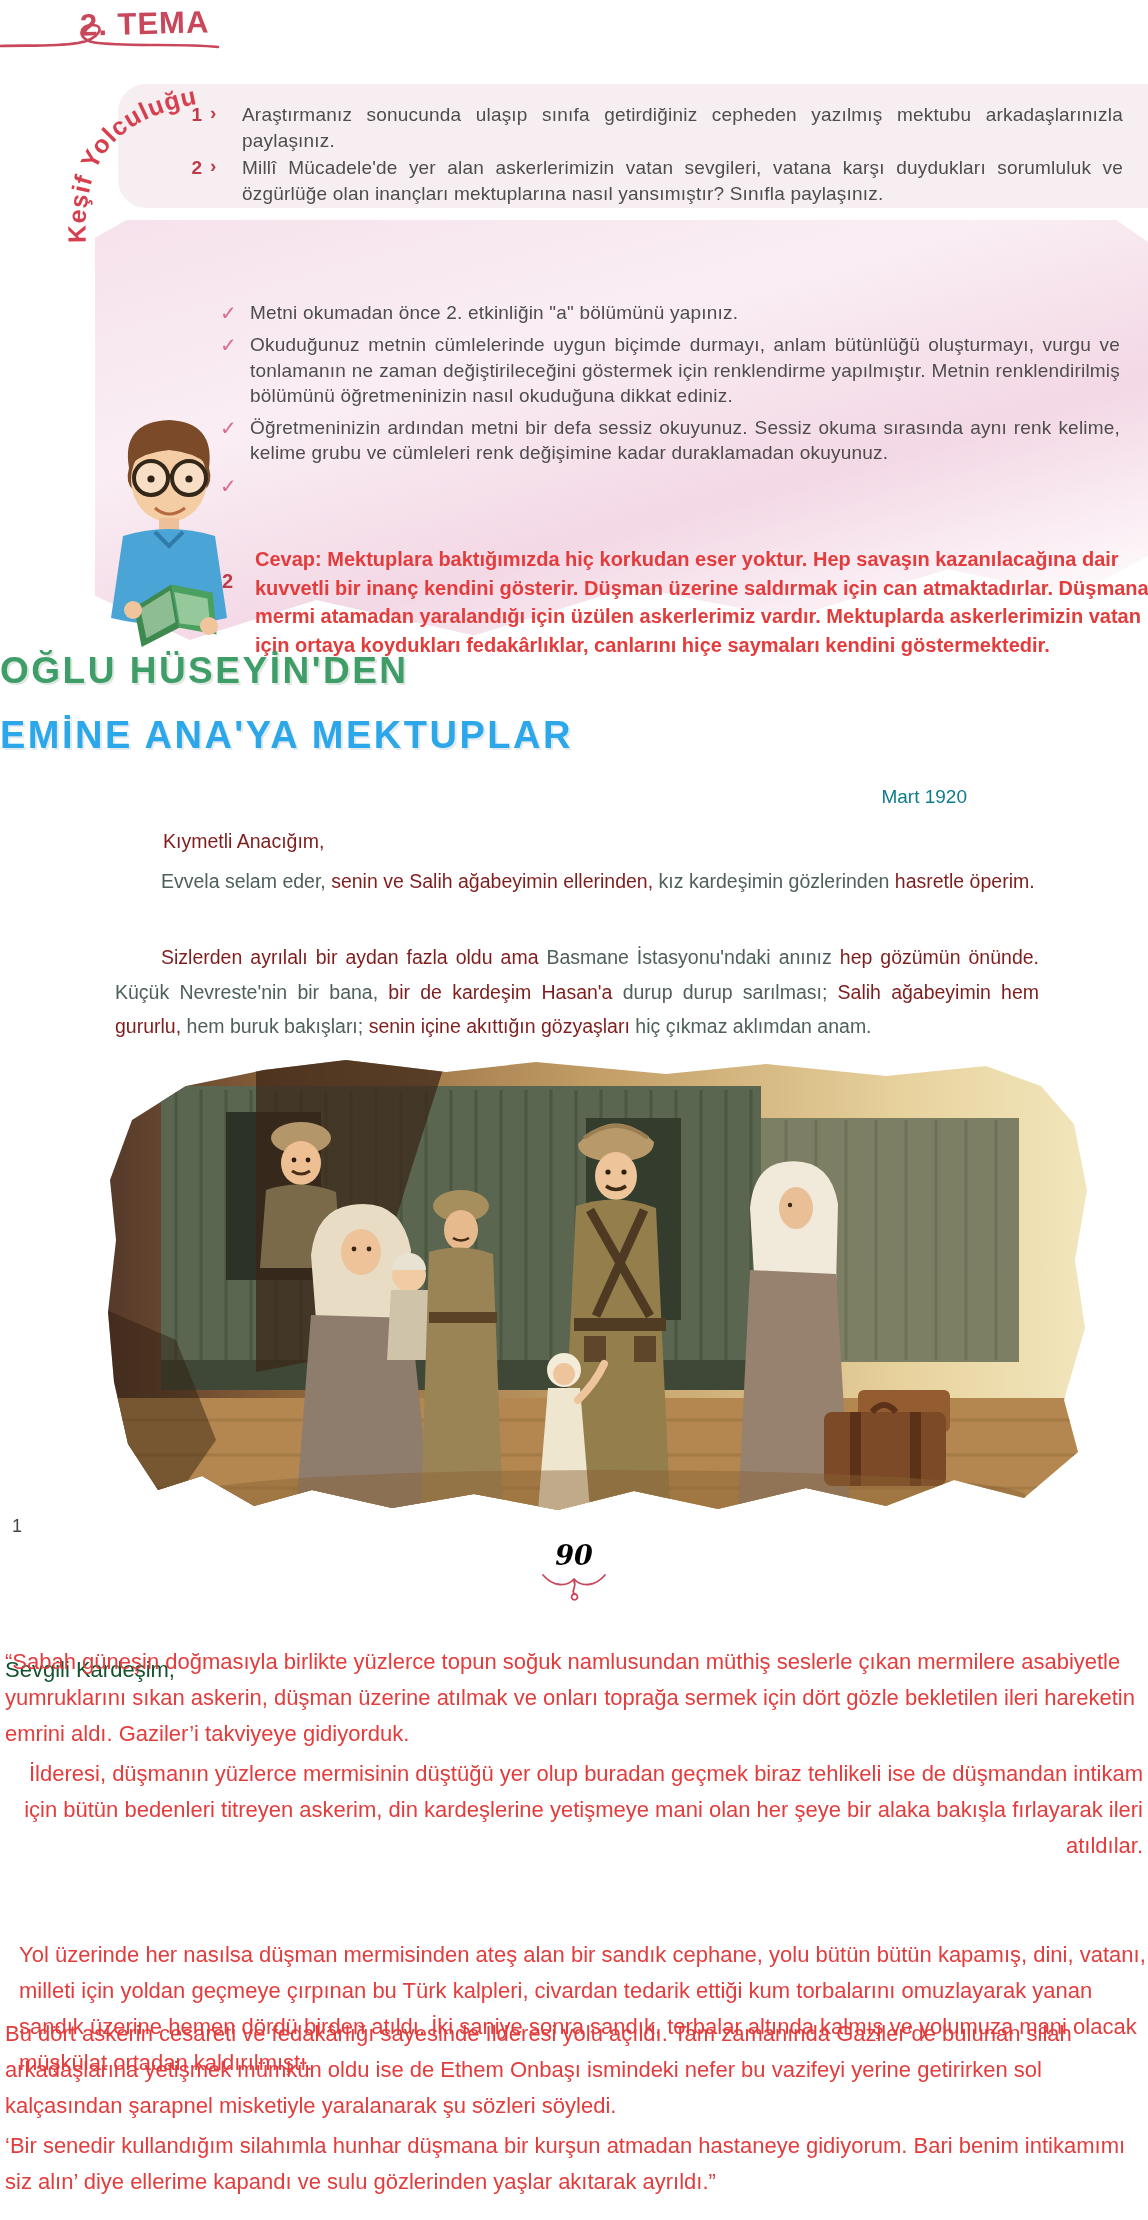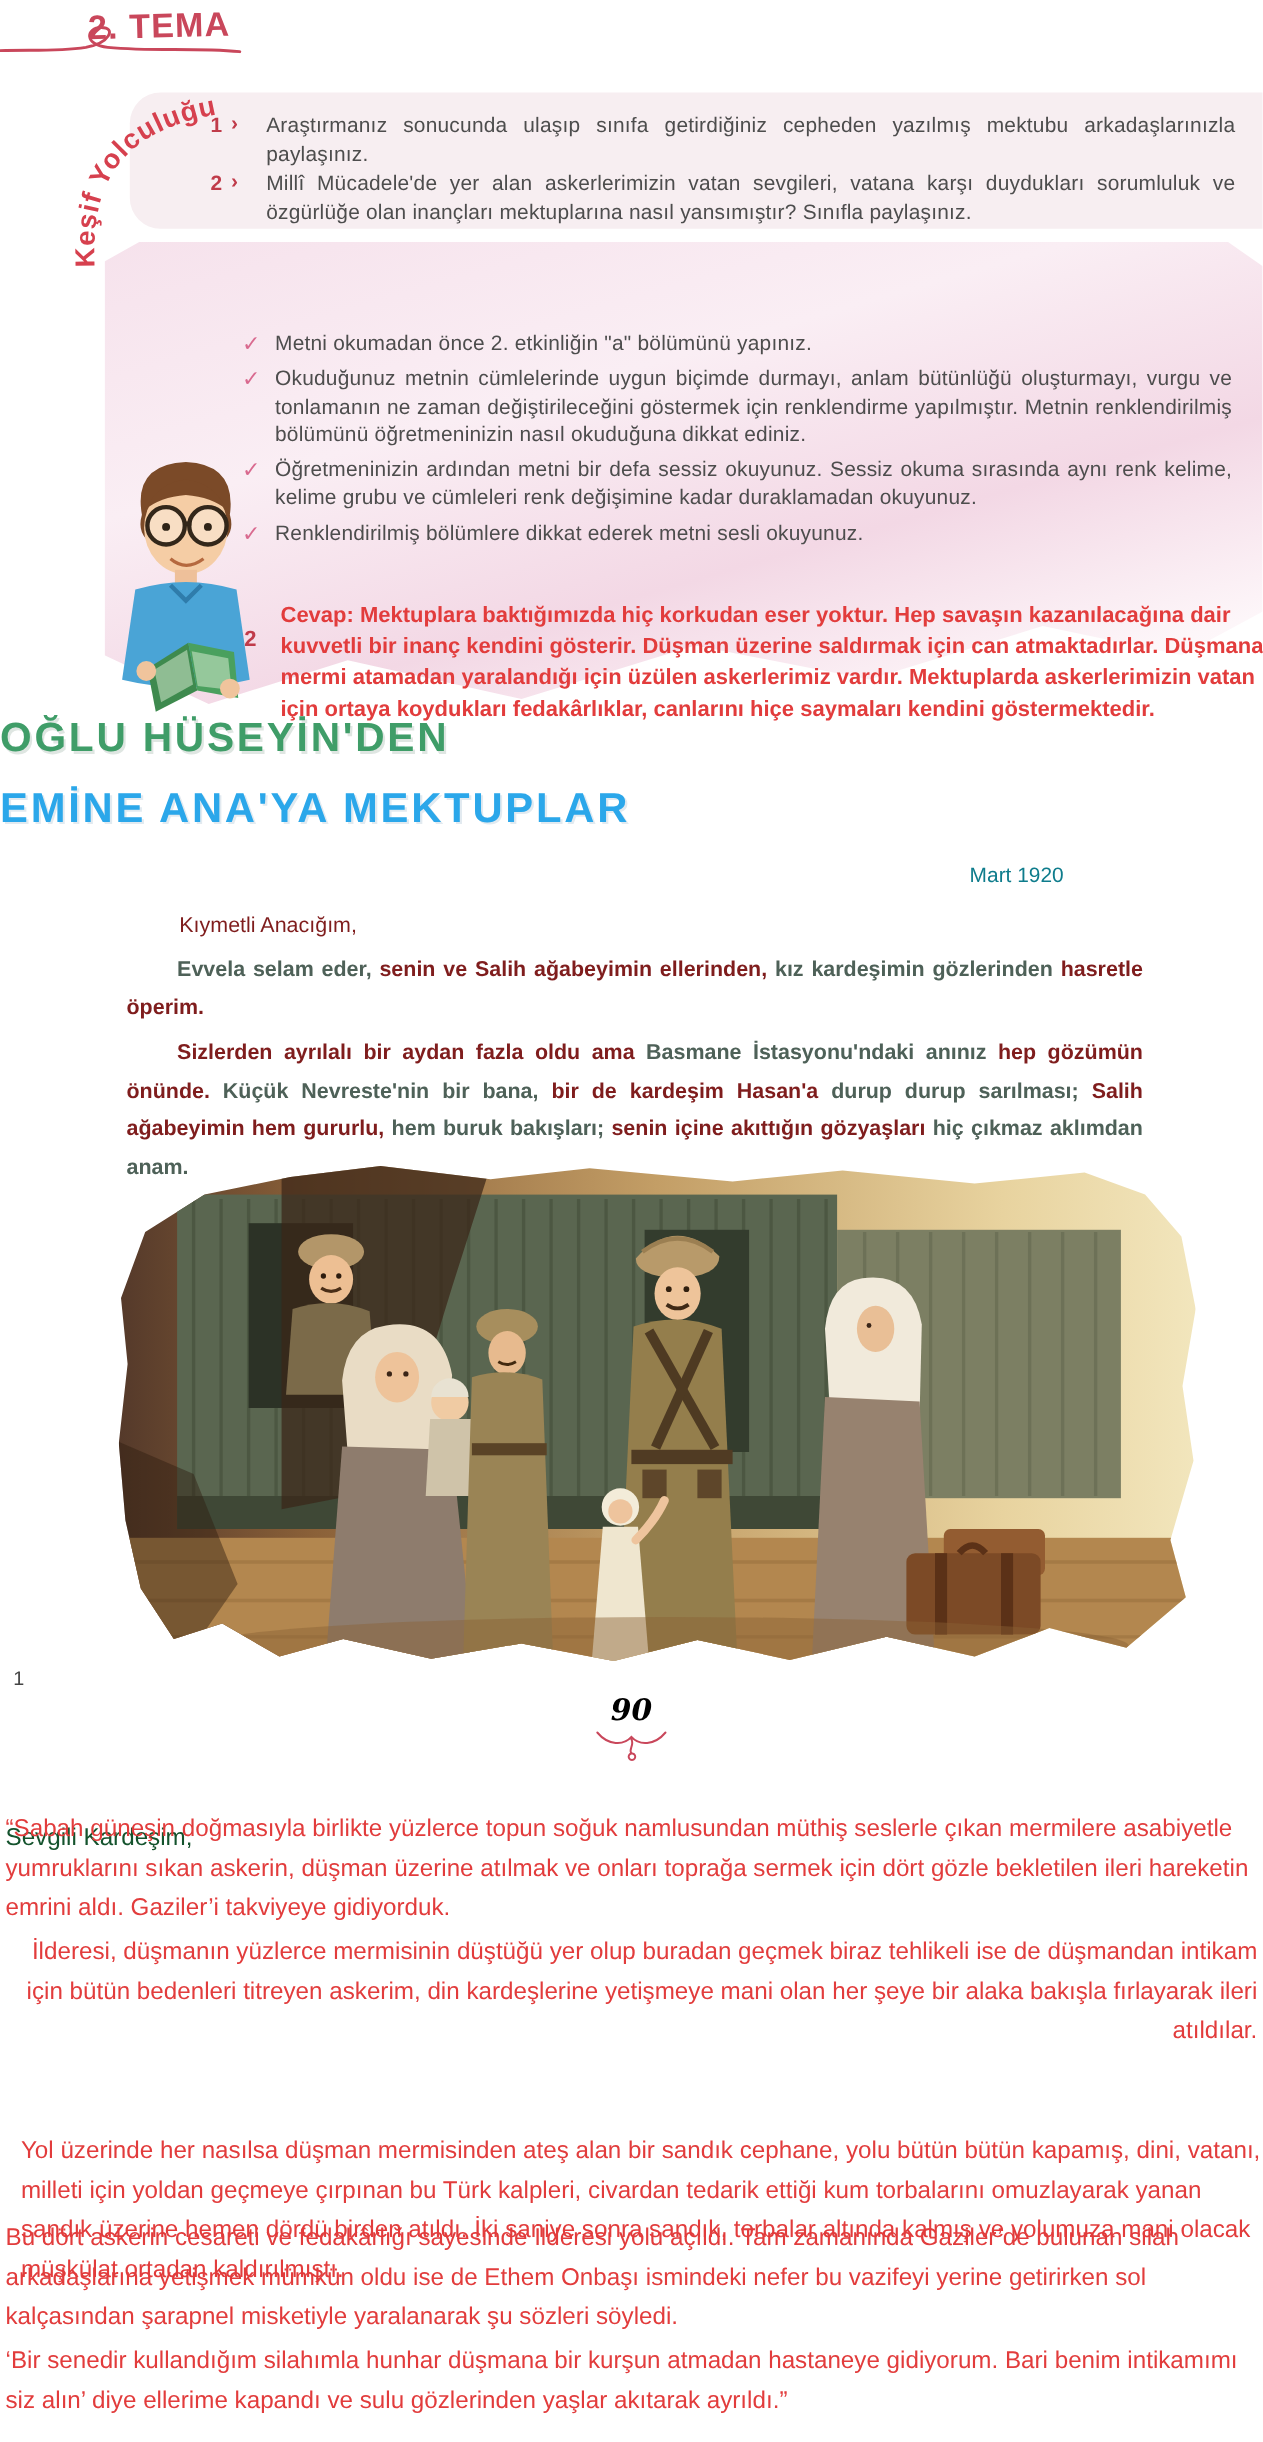--- a/index.html
+++ b/index.html
@@ -41,21 +41,21 @@
   }
   
   .title-green,.title-blue{
     position:absolute;left:0;width:100%;margin:0;z-index:5;
     font-weight:800;letter-spacing:2.5px;
   }
   .title-green{top:650px;font-size:37px;color:#3f9d68;text-shadow:2px 2px 0 rgba(30,80,50,.14);}
   .title-blue{top:714px;font-size:38px;color:#2ba7ea;text-shadow:2px 2px 0 rgba(20,80,130,.12);}
   .letter-date{position:absolute;top:786px;right:181px;font-size:19px;color:#0e7c8c;}
   .salutation-1{position:absolute;left:163px;top:830px;font-size:19.5px;color:#3ea2d9;}
-  .letter-para{position:absolute;left:115px;width:924px;margin:0;font-size:19.5px;line-height:1.78;text-align:justify;text-indent:46px;font-weight:bold;}
+  .letter-para{position:absolute;left:115px;width:924px;margin:0;font-size:19.5px;line-height:1.78;text-align:justify;text-indent:46px;}
   .p1{top:864px;}
   .p2{top:940px;}
   .seg-dark{color:#4e6158;}
   .seg-blue{color:#7f1d1d;}
   
   .train-illustration{position:absolute;left:106px;top:1060px;}
   
   .margin-num{position:absolute;left:12px;top:1516px;font-size:18px;color:#454545;}
   .pagenum-wrap{position:absolute;left:0;top:1540px;width:100%;text-align:center;z-index:2;}
   .pagenum{font-family:"DejaVu Serif","Liberation Serif",serif;font-style:italic;font-weight:700;font-size:27px;color:#000000;}
@@ -119,21 +119,21 @@
       <path d="M6,24 L38,10 L39,42 L8,54 Z" fill="#dff0d8" opacity=".5"></path>
       <path d="M42,12 L74,23 L73,52 L43,44 Z" fill="#dff0d8" opacity=".5"></path>
     </g>
     <circle cx="40" cy="196" r="9" fill="#f0c49c"></circle>
     <circle cx="116" cy="212" r="9" fill="#f0c49c"></circle>
   </svg>
   <ul class="checklist">
     <li><span class="check">✓</span><span>Metni okumadan önce 2. etkinliğin "a" bölümünü yapınız.</span></li>
     <li><span class="check">✓</span><span>Okuduğunuz metnin cümlelerinde uygun biçimde durmayı, anlam bütünlüğü oluşturmayı, vurgu ve tonlamanın ne zaman değiştirileceğini göstermek için renklendirme yapılmıştır. Metnin renklendirilmiş bölümünü öğretmeninizin nasıl okuduğuna dikkat ediniz.</span></li>
     <li><span class="check">✓</span><span>Öğretmeninizin ardından metni bir defa sessiz okuyunuz. Sessiz okuma sırasında aynı renk kelime, kelime grubu ve cümleleri renk değişimine kadar duraklamadan okuyunuz.</span></li>
-    <li><span class="check">✓</span><span>Renklendirilmiş bölümlere dikkat ederek metni sesli okuyunuz.</span></li>
+    <li><span class="check">✓</span></li>
   </ul>
 
   <span class="answer-num">2</span>
   <p class="answer-text">Cevap: Mektuplara baktığımızda hiç korkudan eser yoktur. Hep savaşın kazanılacağına dair kuvvetli bir inanç kendini gösterir. Düşman üzerine saldırmak için can atmaktadırlar. Düşmana mermi atamadan yaralandığı için üzülen askerlerimiz vardır. Mektuplarda askerlerimizin vatan için ortaya koydukları fedakârlıklar, canlarını hiçe saymaları kendini göstermektedir.</p>
 
   <h2 class="title-green">OĞLU HÜSEYİN'DEN</h2>
   <h2 class="title-blue">EMİNE ANA'YA MEKTUPLAR</h2>
   <div class="letter-date">Mart 1920</div>
   <div class="salutation-1 seg-blue">Kıymetli Anacığım,</div>
 

